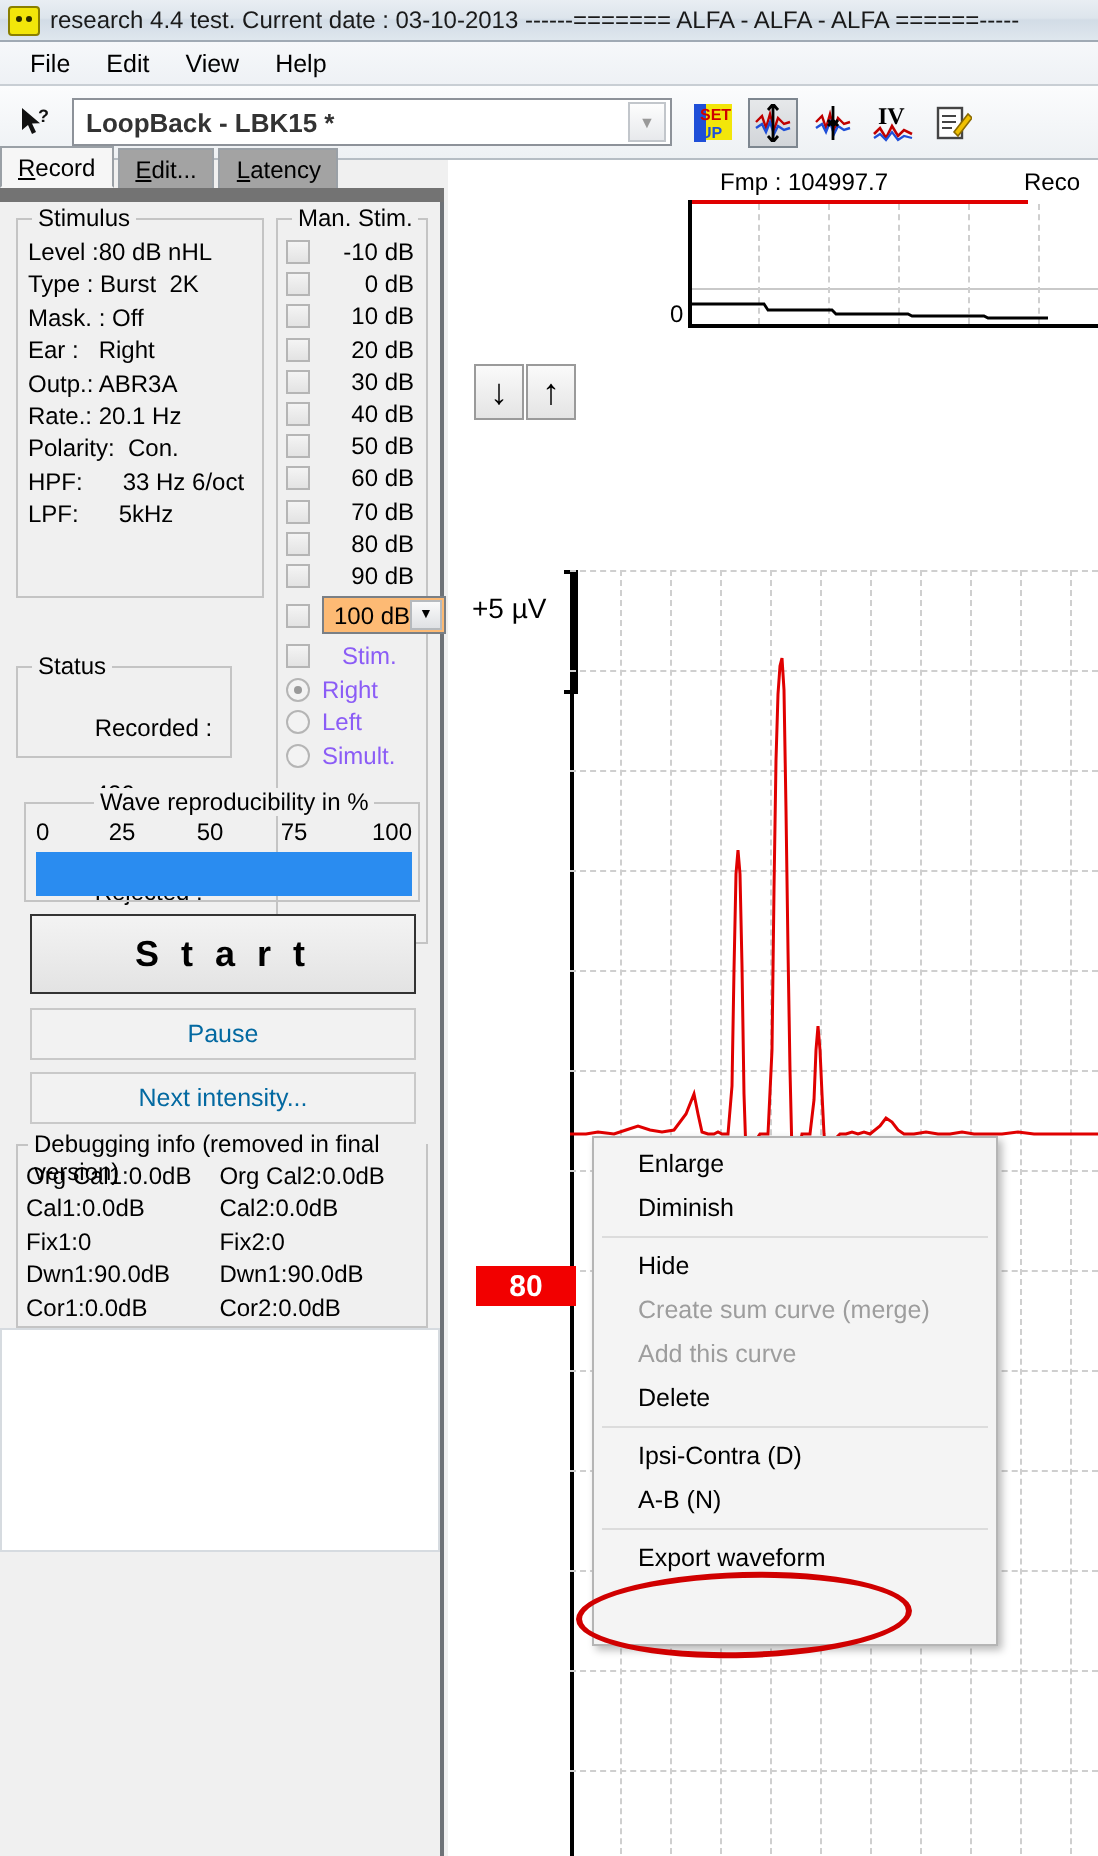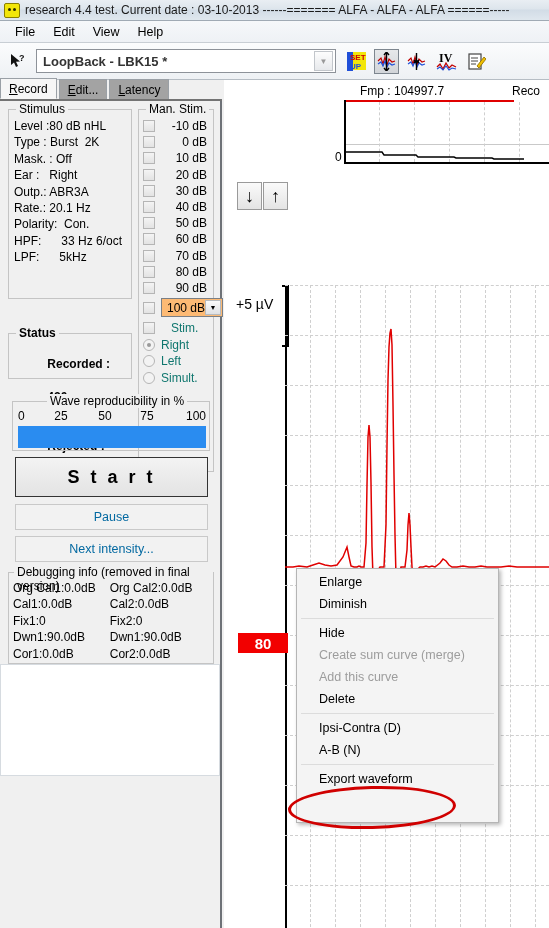--- a/index.html
+++ b/index.html
@@ -91,21 +91,21 @@
   
   .leftpanel {
     position: absolute; left:0; top:80px; width: 222px; height: 848px;
     background: #f0f0f0;
     border-right: 2px solid #6e7277;
   }
   .tabrow {
     position:absolute; left:0; top:0; width:222px; height:21px;
     display:flex; align-items:flex-end;
     background: #f0f0f0;
-    border-bottom: 2px solid #737373;
+    border-bottom: 7px solid #737373;
   }
   .tab {
     height: 20px; padding: 0 8px;
     display:flex; align-items:center;
     font-size: 12px; color:#000;
     border: 1px solid #9aa0a6; border-bottom: none;
     background: #a3a3a3;
     margin-right: 2px;
   }
   .tab.active { background: #f6f6f6; height: 21px; border-bottom: 1px solid #f6f6f6; }
@@ -136,21 +136,21 @@
   .cbrow .lbl { width: 46px; text-align: right; }
   .radio {
     width: 12px; height: 12px; border-radius: 50%;
     border: 1px solid #b5b5b5; background: #f3f3f3;
     margin-right: 6px; position: relative; flex:0 0 auto;
   }
   .radio.on::after{
     content:""; position:absolute; left:3px; top:3px; width:4px; height:4px;
     border-radius:50%; background:#9a9a9a;
   }
-  .dimtext { color: #0f766e; }
+  .dimtext { color: #8b5cf6; }
 
   .dd {
     width: 62px; height: 19px; background:#fdba74; border:1px solid #7a7f85;
     display:flex; align-items:center; font-size:12px; padding-left:5px;
     position: relative;
   }
   .dd .ddarrow{
     position:absolute; right:1px; top:1px; width:16px; height:15px;
     background: linear-gradient(to bottom,#fafafa,#dfe1e4);
     border:1px solid #b6babe;
@@ -404,21 +404,21 @@
           <span class="radio"></span>
           <span class="dimtext">Left</span>
         </div>
         <div class="cbrow">
           <span class="radio"></span>
           <span class="dimtext">Simult.</span>
         </div>
       </div>
     </div>
 
-    <div class="groupbox" style="left:8px; top:253px; width:124px; height:46px;font-weight:bold;">
+    <div class="groupbox" style="left:8px; top:253px; width:108px; height:46px;">
       <div class="gb-title">Status</div>
       <div style="position:absolute; left:5px; top:6px;">
         <div class="kv">
           <span>Recorded :</span>
           <span style="display:inline-block;width:8px;"></span>
           <span>420</span>
         </div>
         <div class="kv">
           <span>Rejected :</span>
           <span style="display:inline-block;width:8px;"></span>

